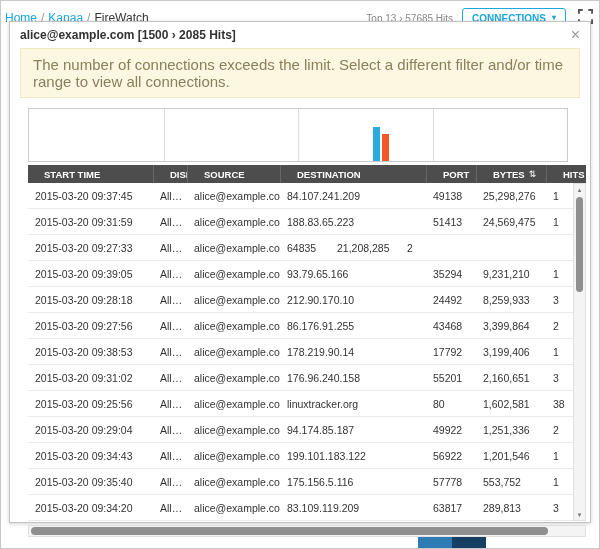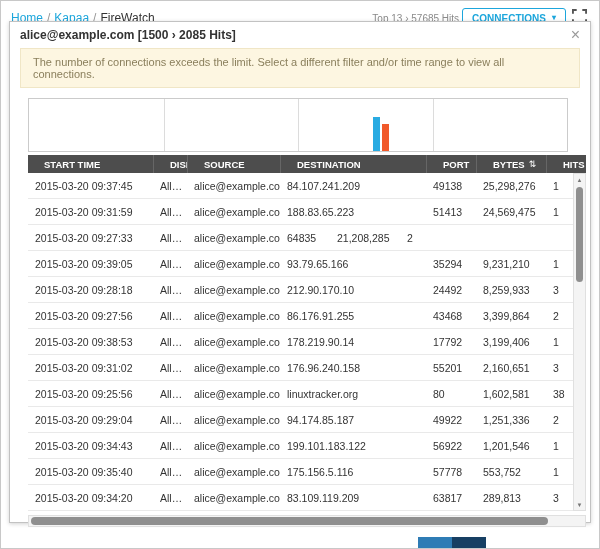--- a/index.html
+++ b/index.html
@@ -4,45 +4,45 @@
 <style>
   * { box-sizing: border-box; margin: 0; padding: 0; }
   body {
     width: 600px; height: 549px; position: relative; overflow: hidden;
     background: #fff; font-family: "Liberation Sans", sans-serif;
   }
   .frame { position: absolute; inset: 0; border: 1px solid #c8c8c8; background: #fff; }
 
   
   .topbar { position: absolute; top: 0; left: 0; right: 0; height: 34px;
-    display: flex; align-items: center; justify-content: space-between; padding: 0 10px; }
+    display: flex; align-items: center; justify-content: space-between; padding: 0 4px; }
   .breadcrumb { font-size: 12px; color: #555; display: flex; align-items: center; gap: 4px; }
   .breadcrumb a { color: #1ca6dc; text-decoration: none; cursor: pointer; }
   .breadcrumb .sep { color: #999; }
   .breadcrumb .current { color: #333; }
-  .topbar-right { display: flex; align-items: center; gap: 3px; }
+  .topbar-right { display: flex; align-items: center; gap: 9px; }
   .hits { font-size: 10px; color: #8a8a8a; }
   .conn-btn { display: flex; align-items: center; gap: 6px; border: 1px solid #1ca6dc;
     background: #fff; color: #1ca6dc; font-size: 10px; font-weight: bold;
     padding: 4px 9px; border-radius: 3px; font-family: inherit; cursor: pointer; }
   .conn-btn .caret { font-size: 8px; line-height: 1; }
   .expand-btn { width: 20px; height: 20px; display: flex; align-items: center;
     justify-content: center; cursor: pointer; background: none; border: none; }
 
   
   .panel { position: absolute; top: 20px; left: 8px; right: 8px; height: 502px;
     border: 1px solid #c2c2c2; background: #fff; box-shadow: 0 1px 4px rgba(0,0,0,0.18); }
   .panel-header { height: 26px; display: flex; align-items: center;
     justify-content: space-between; padding: 0 10px; }
   .panel-title { font-size: 12px; font-weight: bold; color: #333; }
   .close-btn { color: #9a9a9a; font-size: 16px; line-height: 1; cursor: pointer;
     background: none; border: none; font-family: inherit; }
 
   .warning { margin: 0 10px 10px 10px; background: #fdf6e1; border: 1px solid #f0e6c6;
-    color: #8a7f5c; font-size: 11px; padding: 7px 12px; }
+    color: #8a7f5c; font-size: 15px; padding: 7px 12px; }
 
   .chart { margin: 0 22px 3px 18px; height: 54px; border: 1px solid #cbcbcb;
     position: relative; background: #fff; }
   .gridline { position: absolute; top: 0; bottom: 0; width: 1px; background: #dcdcdc; }
   .bar { position: absolute; bottom: 0; width: 7px; }
 
   
   .table { margin: 0 4px 0 18px; }
   .thead { display: flex; background: #4d4d4d; height: 18px; }
   .th { color: #fff; font-size: 9.5px; font-weight: bold; display: flex; align-items: center;

